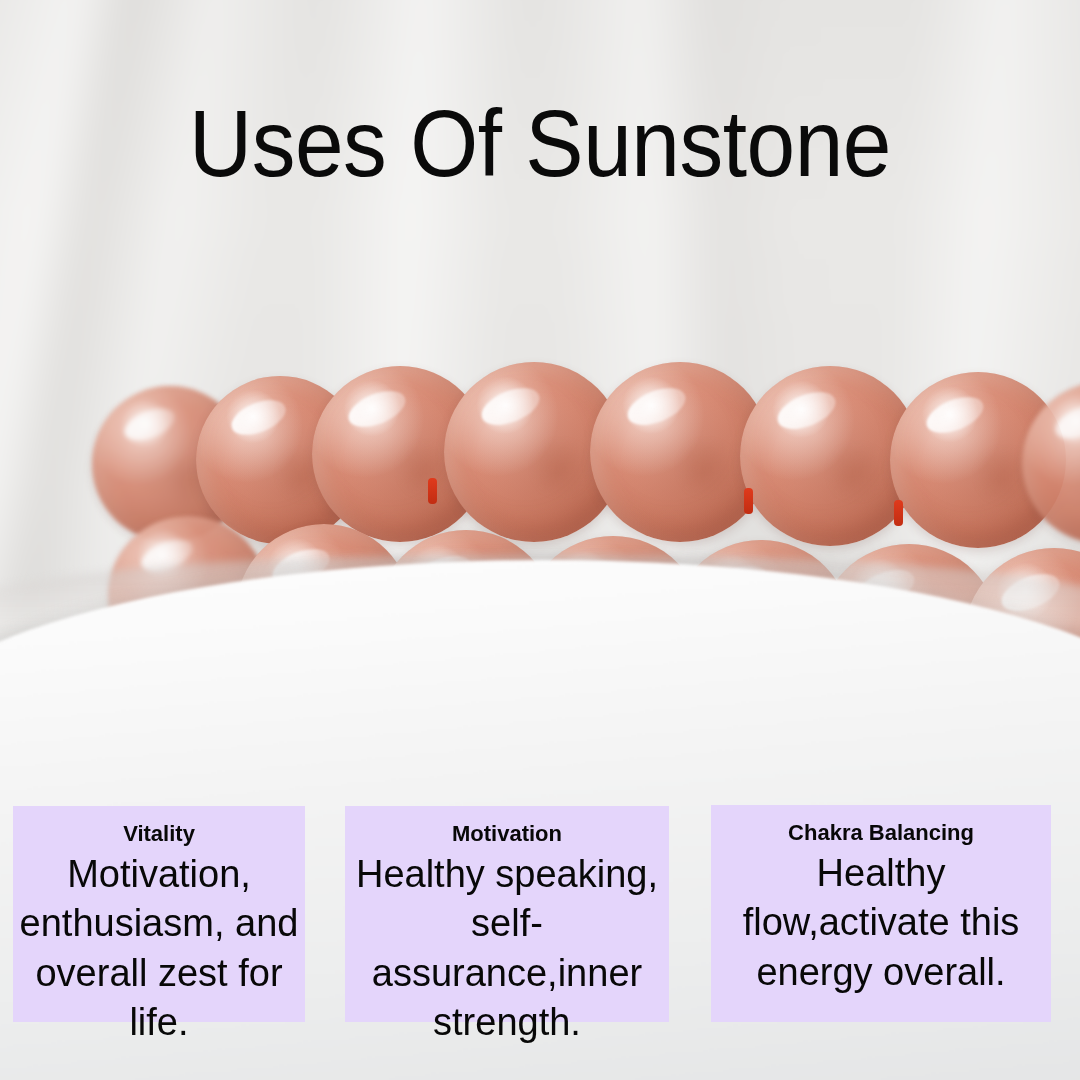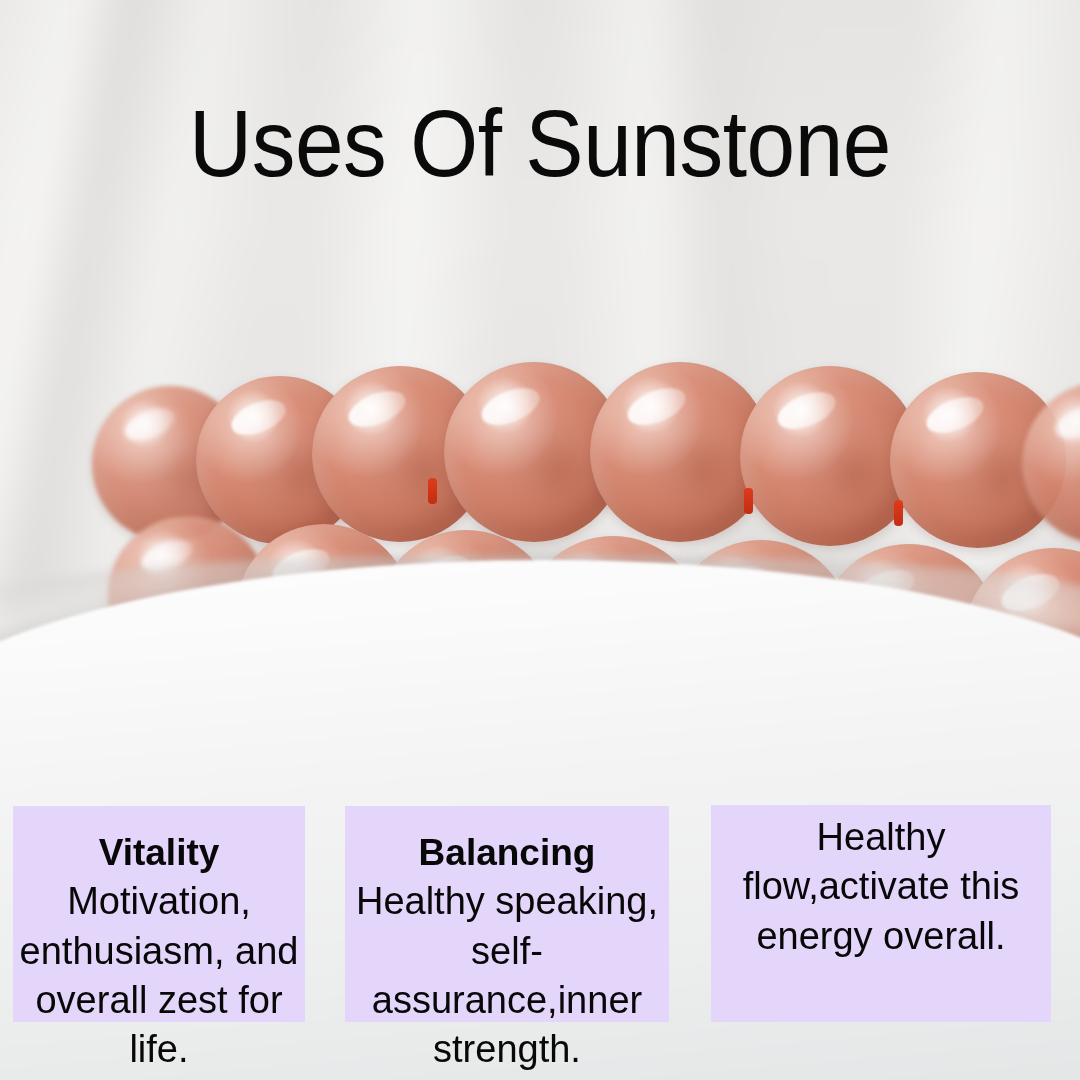--- a/index.html
+++ b/index.html
@@ -140,24 +140,24 @@
   
   .card {
     position: absolute;
     background: #e4d5fb;
     box-sizing: border-box;
     padding: 8px 6px 10px 6px;
     text-align: center;
     color: #080808;
   }
   .card-title {
-    font-size: 37px;
+    font-size: 22px;
     font-weight: 700;
     line-height: 1.22;
-    margin: 16px 0 2px 0;
+    margin: 7px 0 2px 0;
     white-space: nowrap;
   }
   .card-body {
     font-size: 38px;
     font-weight: 400;
     line-height: 1.30;
     margin: 0;
   }
 
   #card-0 { left: 13px;  top: 806px; width: 292px; height: 216px; }
@@ -203,21 +203,22 @@
   </div>
 
   <div class="title">Uses Of Sunstone</div>
 
   <div class="card" id="card-0">
     <p class="card-title">Vitality</p>
     <p class="card-body">Motivation, enthusiasm, and overall zest for life.</p>
   </div>
 
   <div class="card" id="card-1">
-    <p class="card-title">Balancing</p>
+    <p class="card-title">Motivation</p>
     <p class="card-body">Healthy speaking, self-assurance,inner strength.</p>
   </div>
 
   <div class="card" id="card-2">
+    <p class="card-title">Chakra Balancing</p>
     <p class="card-body">Healthy flow,activate this energy overall.</p>
   </div>
 
 </div>
 
 </body></html>

